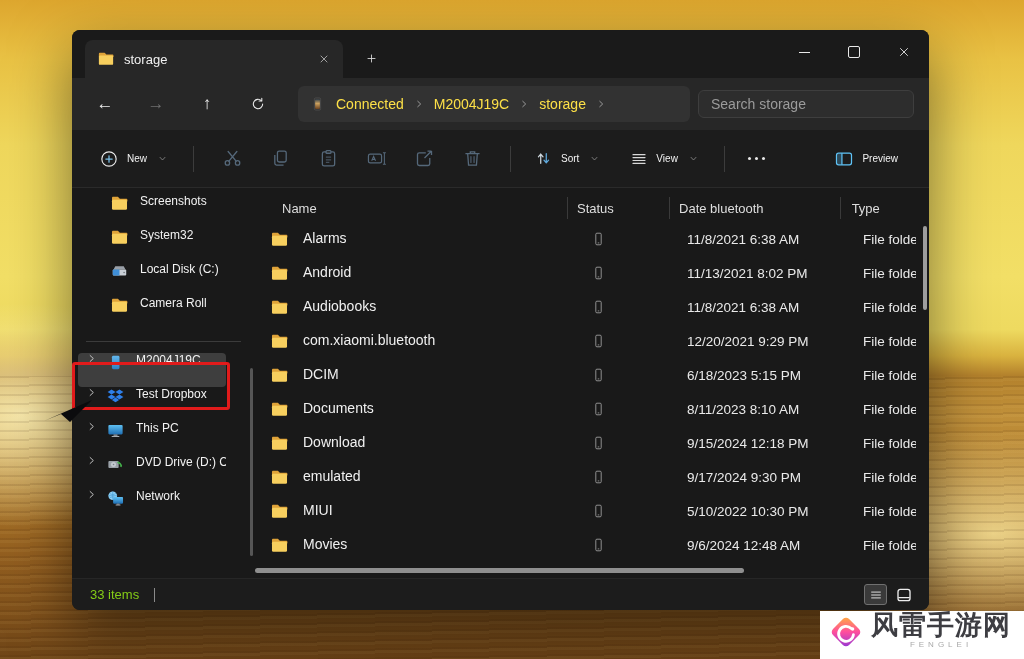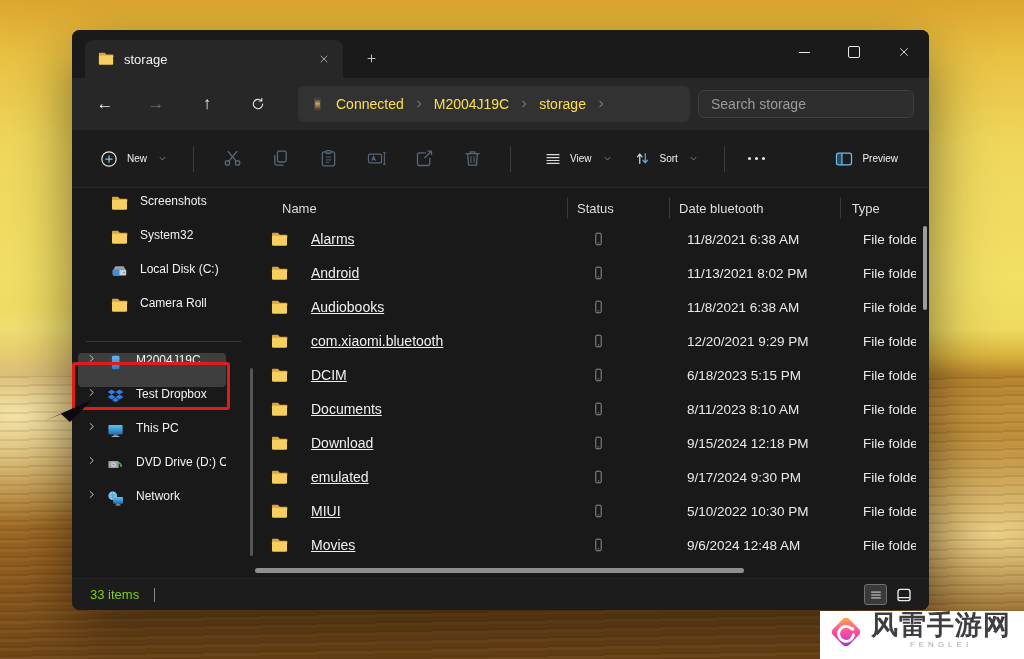--- a/index.html
+++ b/index.html
@@ -70,21 +70,21 @@
   
   .list{flex:1;position:relative;padding:6px 0 0 9px;box-sizing:border-box;overflow:hidden;}
   .lheader{display:flex;height:28px;align-items:center;color:#dedede;font-size:13px;}
   .hc{box-sizing:border-box;height:22px;display:flex;align-items:center;border-right:1px solid #3a3a3a;}
   .hc-name{width:310px;padding-left:18px;position:relative;}
   .hc-status{width:104px;padding-left:9px;}
   .hc-date{width:174px;padding-left:9px;}
   .hc-type{width:90px;padding-left:11px;border-right:none;}
   .sort-caret{position:absolute;left:152px;top:-7px;width:10px;height:10px;color:#cfcfcf;transform:rotate(-90deg);}
   .frow{display:flex;align-items:center;height:34px;color:#f0f0f0;}
-  .fc-name{width:310px;display:flex;align-items:center;padding-left:6px;box-sizing:border-box;gap:22px;text-decoration:underline;}
+  .fc-name{width:310px;display:flex;padding-left:6px;box-sizing:border-box;gap:14px;}
   .fc-name .icn{width:19px;height:19px;}
   .fc-status{width:104px;display:flex;padding-left:16px;box-sizing:border-box;}
   .fc-status .icn{width:17px;height:20px;}
   .fc-date{width:174px;padding-left:9px;box-sizing:border-box;font-size:13.5px;color:#e9e9e9;white-space:nowrap;}
   .fc-type{width:64px;padding-left:11px;box-sizing:border-box;font-size:13.5px;color:#e9e9e9;white-space:nowrap;overflow:hidden;}
   .v-scroll{position:absolute;right:2px;top:38px;width:4px;height:84px;background:#9d9d9d;border-radius:2px;}
   .h-scroll{position:absolute;left:0px;bottom:5px;width:489px;height:5px;background:#8f8f8f;border-radius:3px;}
   
   .statusbar{height:32px;background:#1c1c1c;display:flex;align-items:center;padding:0 14px 0 18px;box-sizing:border-box;
     font-size:13px;color:#84cc16;border-top:1px solid #262626;}
@@ -396,40 +396,40 @@
           </span>
         </button>
       <button class="iconbtn toolico">
           <span class="icn">
             <svg>
               <use href="#i-trash"></use>
             </svg>
           </span>
         </button>
       <span class="vsep"></span>
+      <button class="iconbtn cmd">
+        <span class="icn" style="width:19px;height:19px">
+            <svg>
+              <use href="#i-sort"></use>
+            </svg>
+          </span>
+        <span class="label">Sort</span>
+        <span class="chev rot90" style="width:9px;height:9px;color:#9e9e9e">
+            <svg>
+              <use href="#i-chev"></use>
+            </svg>
+          </span>
+      </button>
       <button class="iconbtn cmd" style="margin-left:10px">
         <span class="icn" style="width:18px;height:18px;color:#d8d8d8">
             <svg>
               <use href="#i-viewlines"></use>
             </svg>
           </span>
         <span class="label">View</span>
-        <span class="chev rot90" style="width:9px;height:9px;color:#9e9e9e">
-            <svg>
-              <use href="#i-chev"></use>
-            </svg>
-          </span>
-      </button>
-      <button class="iconbtn cmd">
-        <span class="icn" style="width:19px;height:19px">
-            <svg>
-              <use href="#i-sort"></use>
-            </svg>
-          </span>
-        <span class="label">Sort</span>
         <span class="chev rot90" style="width:9px;height:9px;color:#9e9e9e">
             <svg>
               <use href="#i-chev"></use>
             </svg>
           </span>
       </button>
       <span class="vsep"></span>
       <button class="iconbtn cmd">
         <span class="more-dots">
             <i></i>

